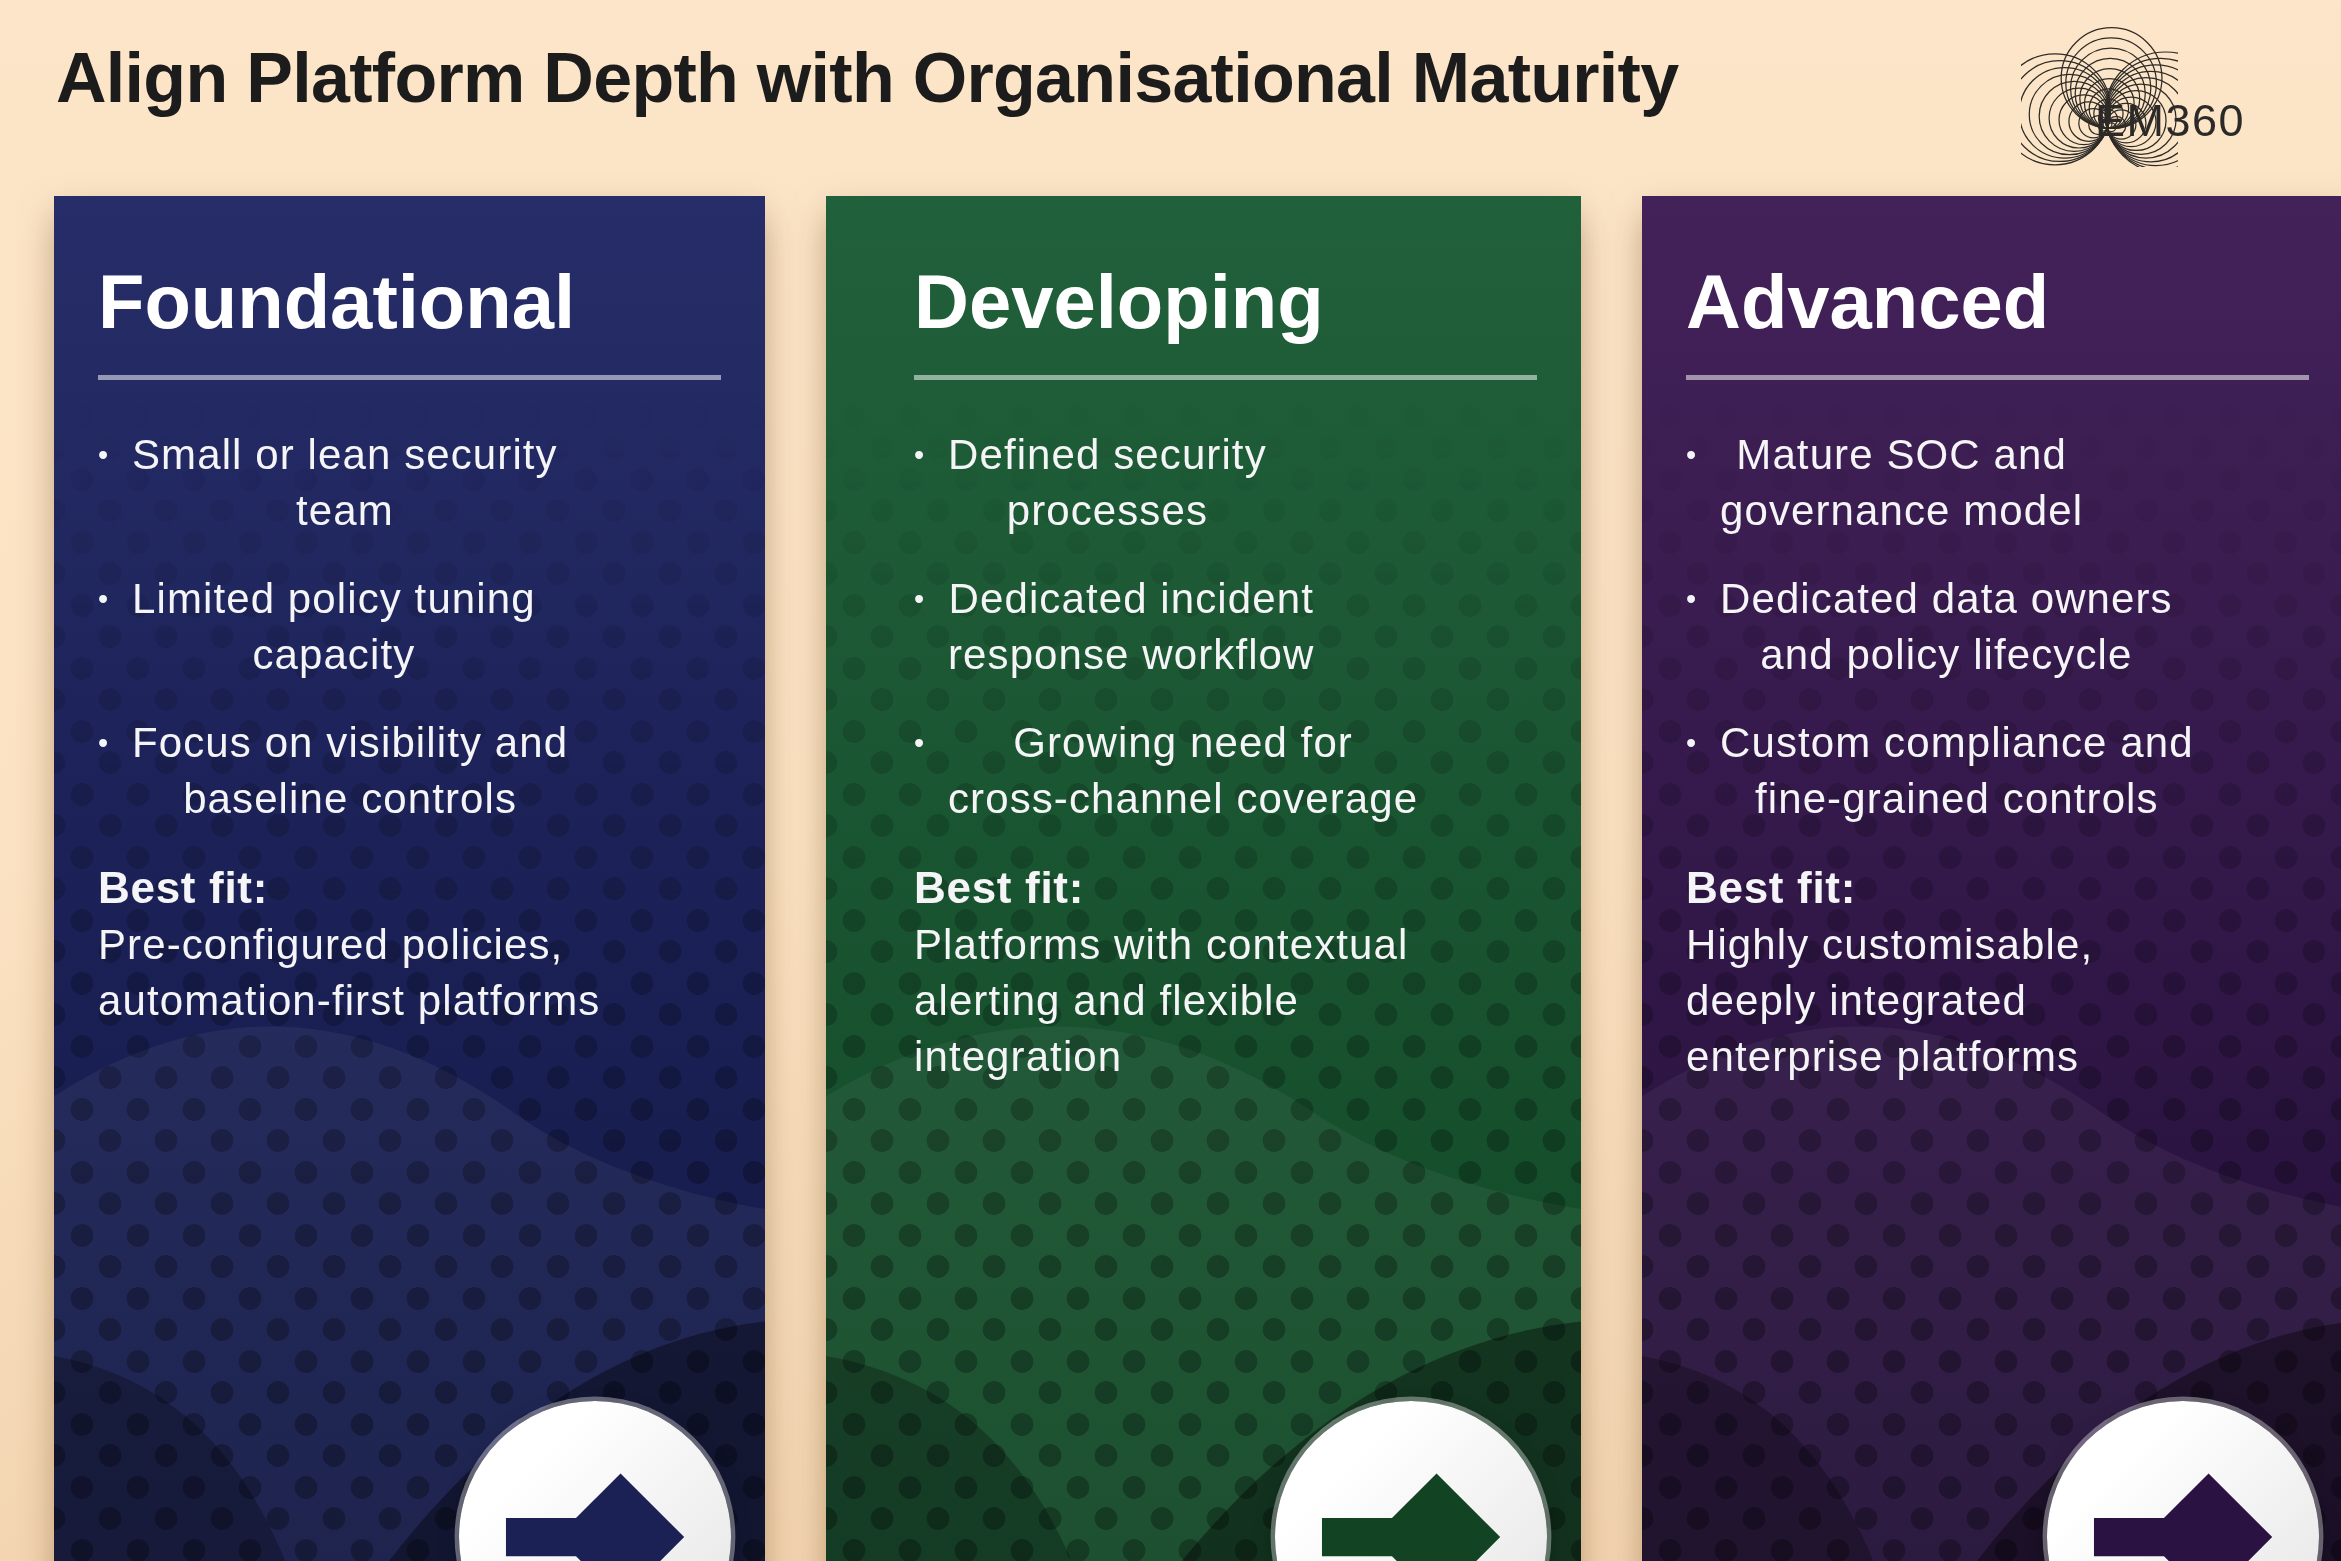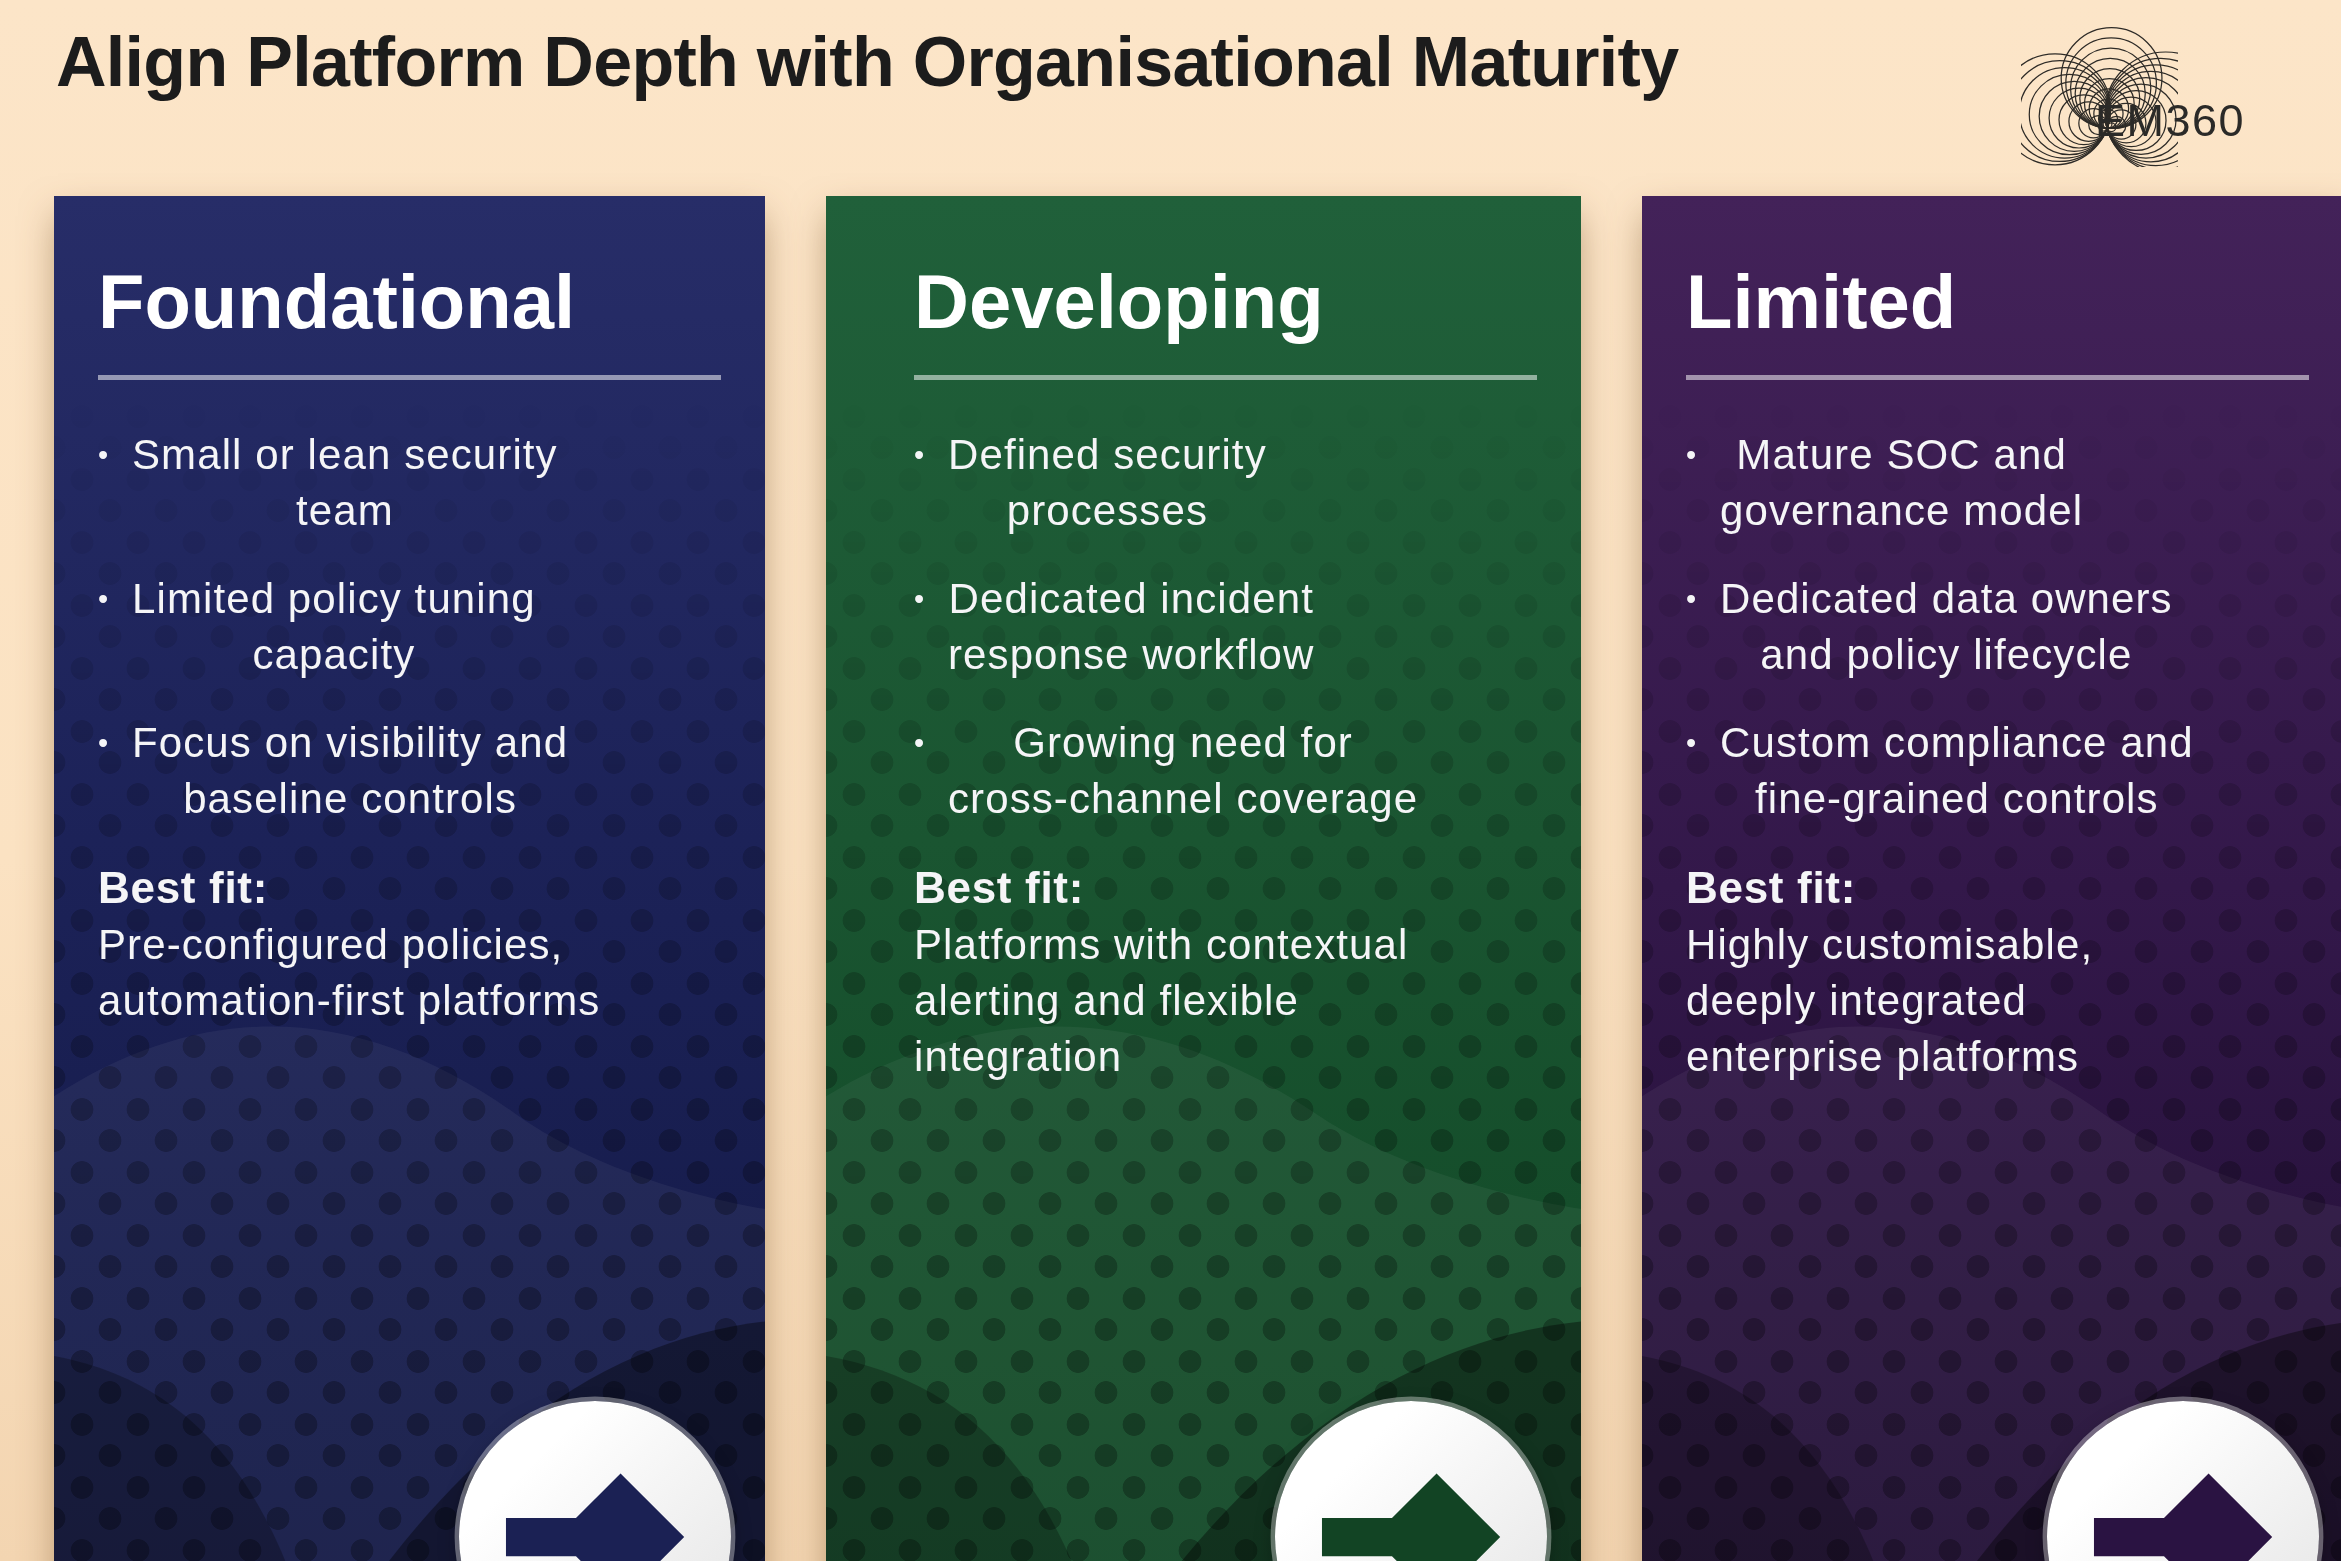--- a/index.html
+++ b/index.html
@@ -5,21 +5,21 @@
   html,body{margin:0;padding:0;}
   body{
     width:2342px;height:1561px;position:relative;overflow:hidden;
     font-family:"Liberation Sans", sans-serif;
     background:linear-gradient(180deg,#fce5c8 0%,#fbe2c2 55%,#f3d5b1 100%);
   }
   .page{position:absolute;inset:0;}
 
   
   .title{
-    position:absolute;left:56px;top:22px;margin:0;
+    position:absolute;left:56px;top:38px;margin:0;
     font-size:70px;font-weight:800;letter-spacing:-0.7px;color:#1c1c1c;
   }
   .logo{position:absolute;left:2021px;top:10.2px;width:315px;height:172px;}
   .logo svg{position:absolute;left:0;top:0;}
   .logo-text{
     position:absolute;left:74px;top:85px;
     font-size:45px;font-weight:400;letter-spacing:1.5px;color:#2b2a28;
   }
 
   
@@ -208,21 +208,21 @@
     </section>
 
     <section class="card card--purple">
       <svg class="waves" viewBox="0 0 971 1772" preserveAspectRatio="none">
         <path class="w-light" d="M0,1040 C220,920 430,940 630,1060 C770,1145 971,1170 971,1170 L971,1772 L0,1772 Z"></path>
         <path class="w-dark1" d="M0,1340 C190,1370 320,1490 380,1772 L0,1772 Z"></path>
         <path class="w-dark2" d="M310,1772 C520,1440 760,1320 971,1300 L971,1772 Z"></path>
       </svg>
       <div class="dots"></div>
       <div class="content">
-        <h2>Limited</h2>
+        <h2>Advanced</h2>
         <div class="divider"></div>
         <ul class="bullets">
           <li>
               <span class="dot">•</span>
               <span class="btext">Mature SOC and
 governance model</span>
             </li>
           <li>
               <span class="dot">•</span>
               <span class="btext">Dedicated data owners

